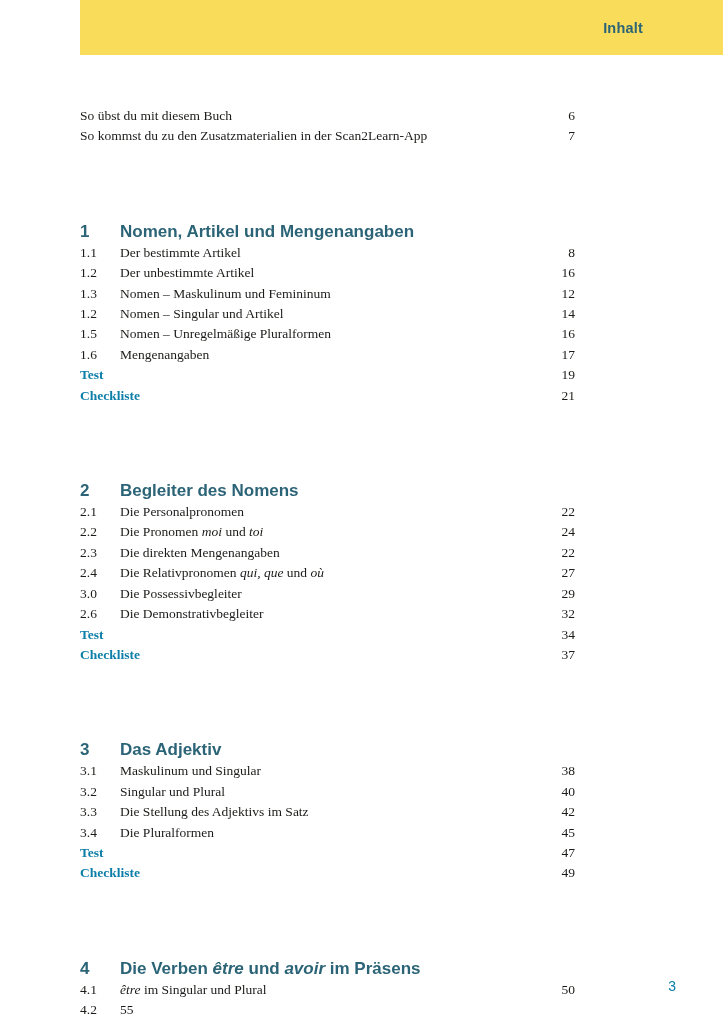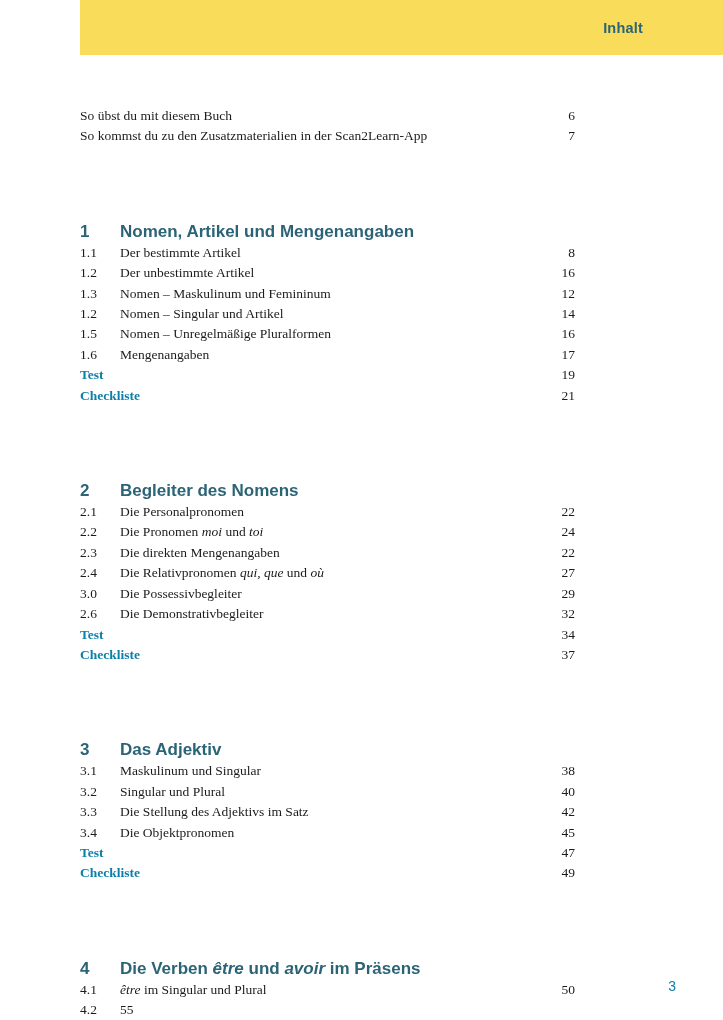--- a/index.html
+++ b/index.html
@@ -168,21 +168,21 @@
             <div class="label"><span>Singular und Plural</span></div>
             <div class="pg">40</div>
           </div>
           <div class="row">
             <div class="num">3.3</div>
             <div class="label"><span>Die Stellung des Adjektivs im Satz</span></div>
             <div class="pg">42</div>
           </div>
           <div class="row">
             <div class="num">3.4</div>
-            <div class="label"><span>Die Objektpronomen</span></div>
+            <div class="label"><span>Die Pluralformen</span></div>
             <div class="pg">45</div>
           </div>
           <div class="row">
             <div class="label accent">Test</div>
             <div class="pg">47</div>
           </div>
           <div class="row">
             <div class="label accent">Checkliste</div>
             <div class="pg">49</div>
           </div>

